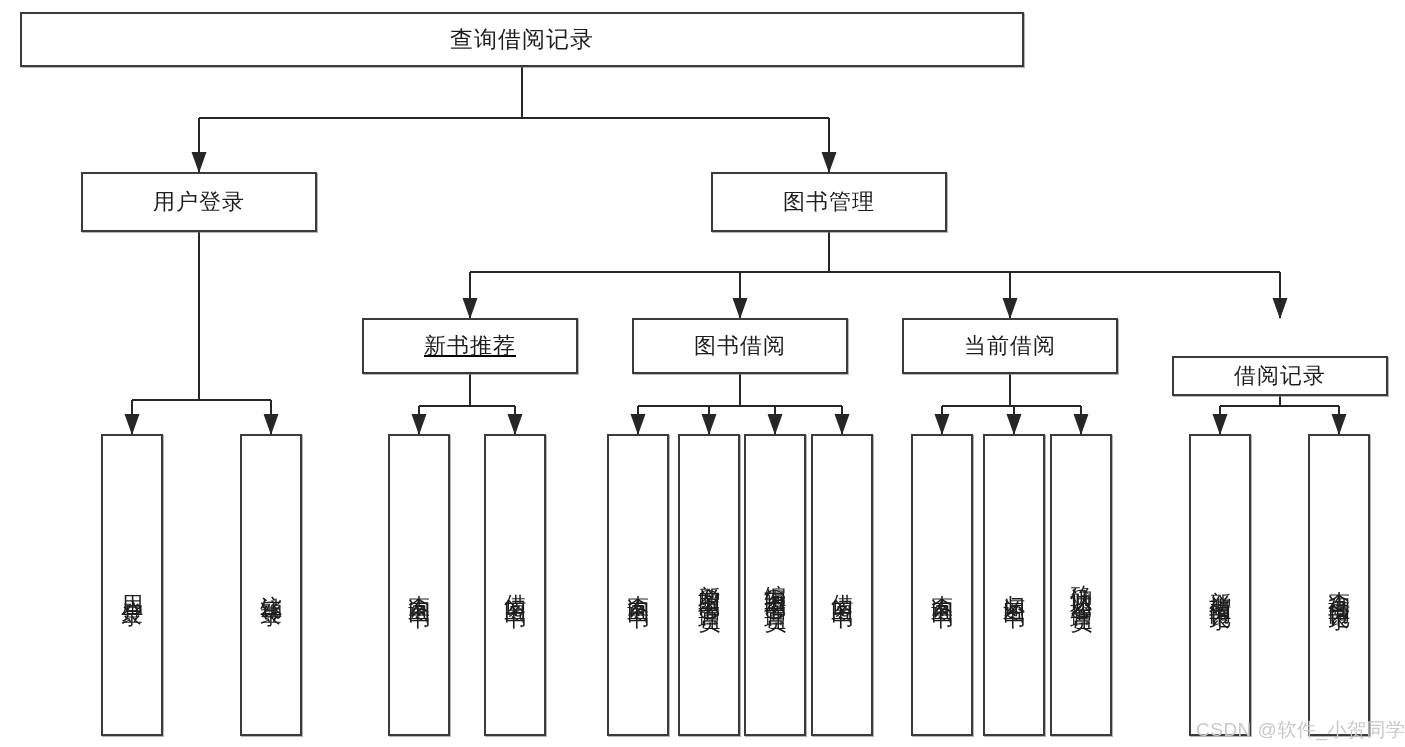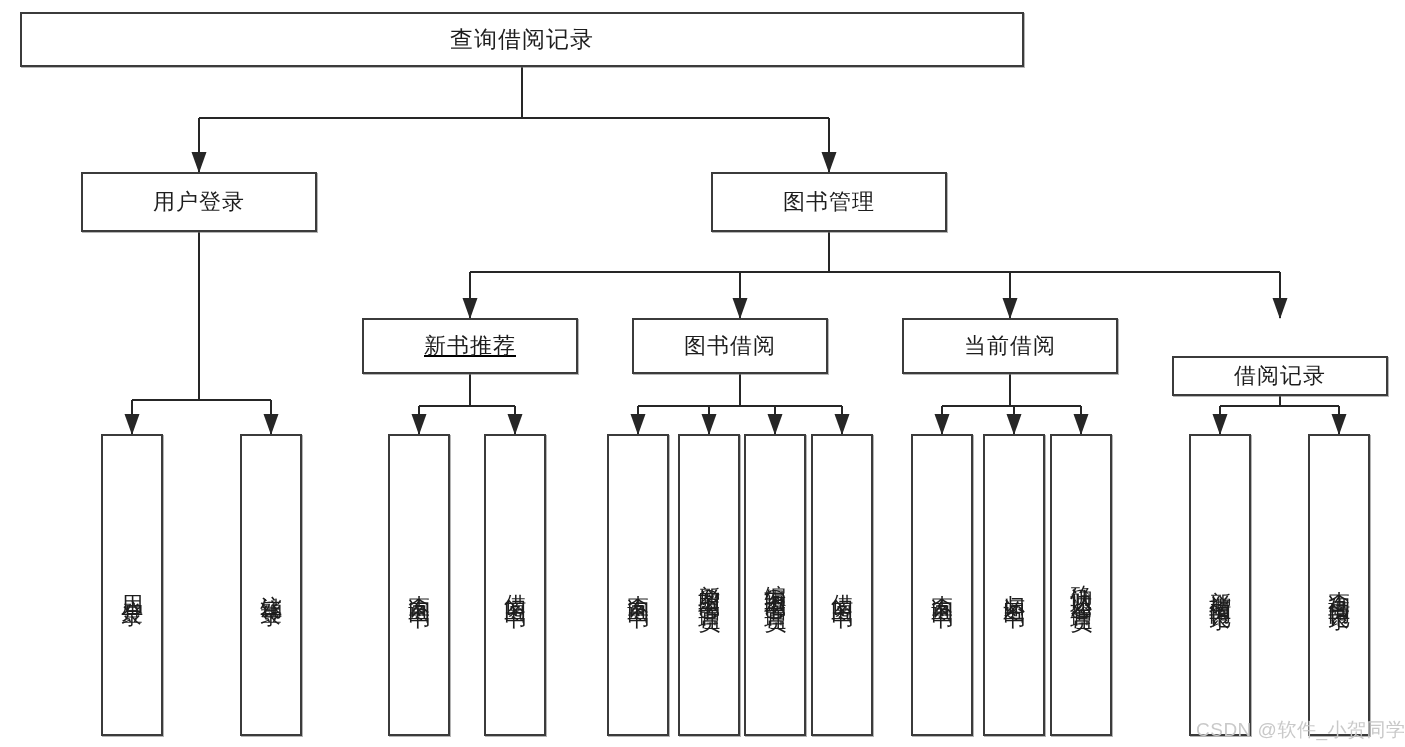--- a/index.html
+++ b/index.html
@@ -116,21 +116,21 @@
       </div>
       <div class="node-box" style="left: 81px; top: 172px; width: 236px; height: 60px;">
         <span class="node-label">用户登录</span>
       </div>
       <div class="node-box" style="left: 711px; top: 172px; width: 236px; height: 60px;">
         <span class="node-label">图书管理</span>
       </div>
       <div class="node-box" style="left: 362px; top: 318px; width: 216px; height: 56px; text-decoration: underline;">
         <span class="node-label">新书推荐</span>
       </div>
-      <div class="node-box" style="left: 632px; top: 318px; width: 196px; height: 56px;">
+      <div class="node-box" style="left: 632px; top: 318px; width: 216px; height: 56px;">
         <span class="node-label">图书借阅</span>
       </div>
       <div class="node-box" style="left: 902px; top: 318px; width: 216px; height: 56px;">
         <span class="node-label">当前借阅</span>
       </div>
       <div class="node-box" style="left: 1172px; top: 318px; width: 216px; height: 40px; margin-top: 38px;">
         <span class="node-label">借阅记录</span>
       </div>
       <div class="node-box vertical" style="left: 101px; top: 434px; width: 62px; height: 302px;">
         <span class="node-label">用户登录</span>

